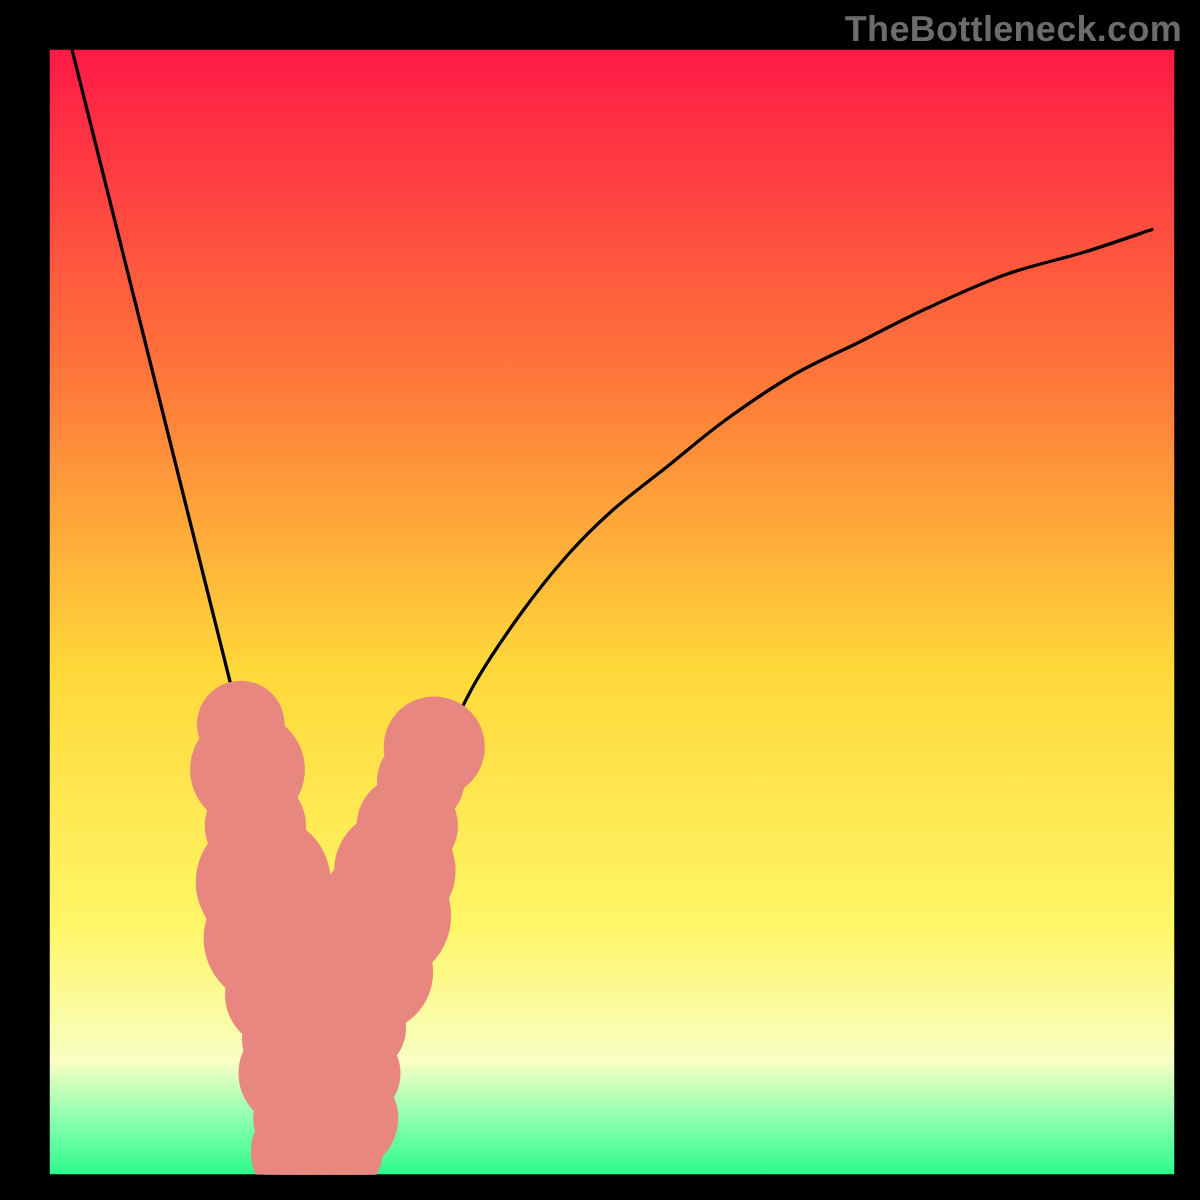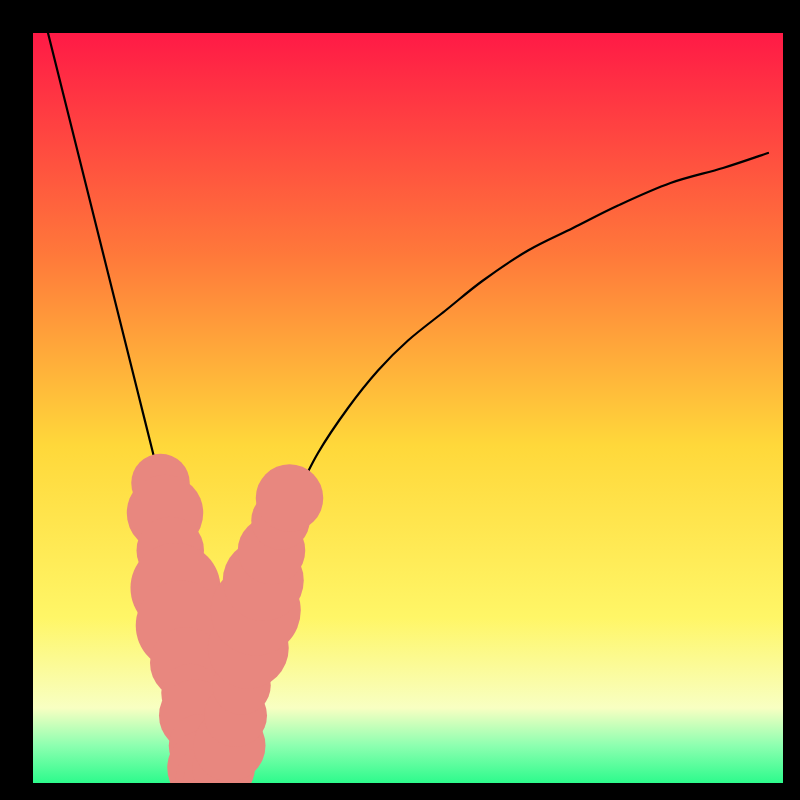--- a/index.html
+++ b/index.html
@@ -36,20 +36,21 @@
     text-align: right;
   }
   svg {
     display: block;
   }
 </style>
 </head>
 <body>
 
 <div class="frame">
+  <div class="watermark">TheBottleneck.com</div>
 
   <div class="plot-area">
     <svg id="chart-svg" width="750" height="750" viewBox="0 0 750 750">
       <defs>
         <linearGradient id="bg-grad" x1="0" y1="0" x2="0" y2="1">
             <stop offset="0%" stop-color="#ff1a46"></stop>
             <stop offset="30%" stop-color="#ff7a3a"></stop>
             <stop offset="55%" stop-color="#ffd83a"></stop>
             <stop offset="78%" stop-color="#fff667"></stop>
             <stop offset="90%" stop-color="#f8ffc2"></stop>

